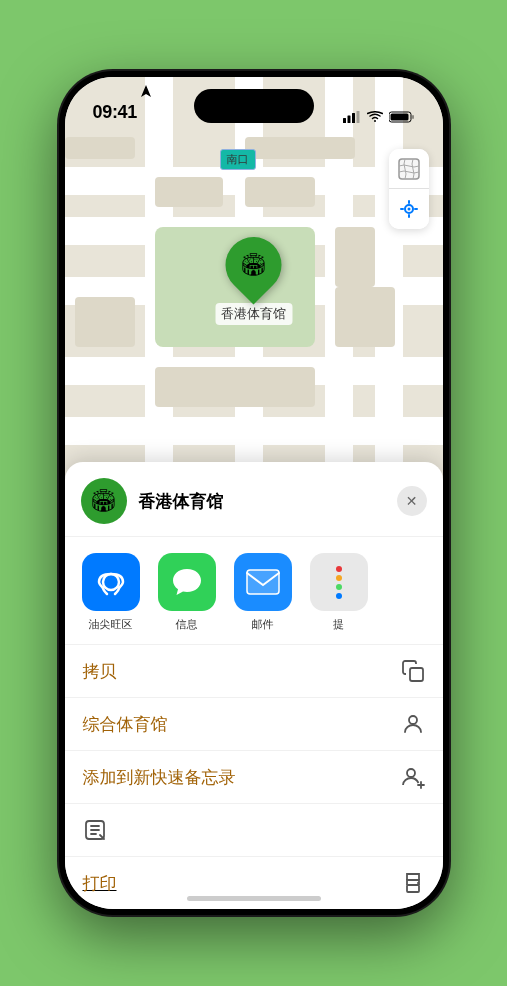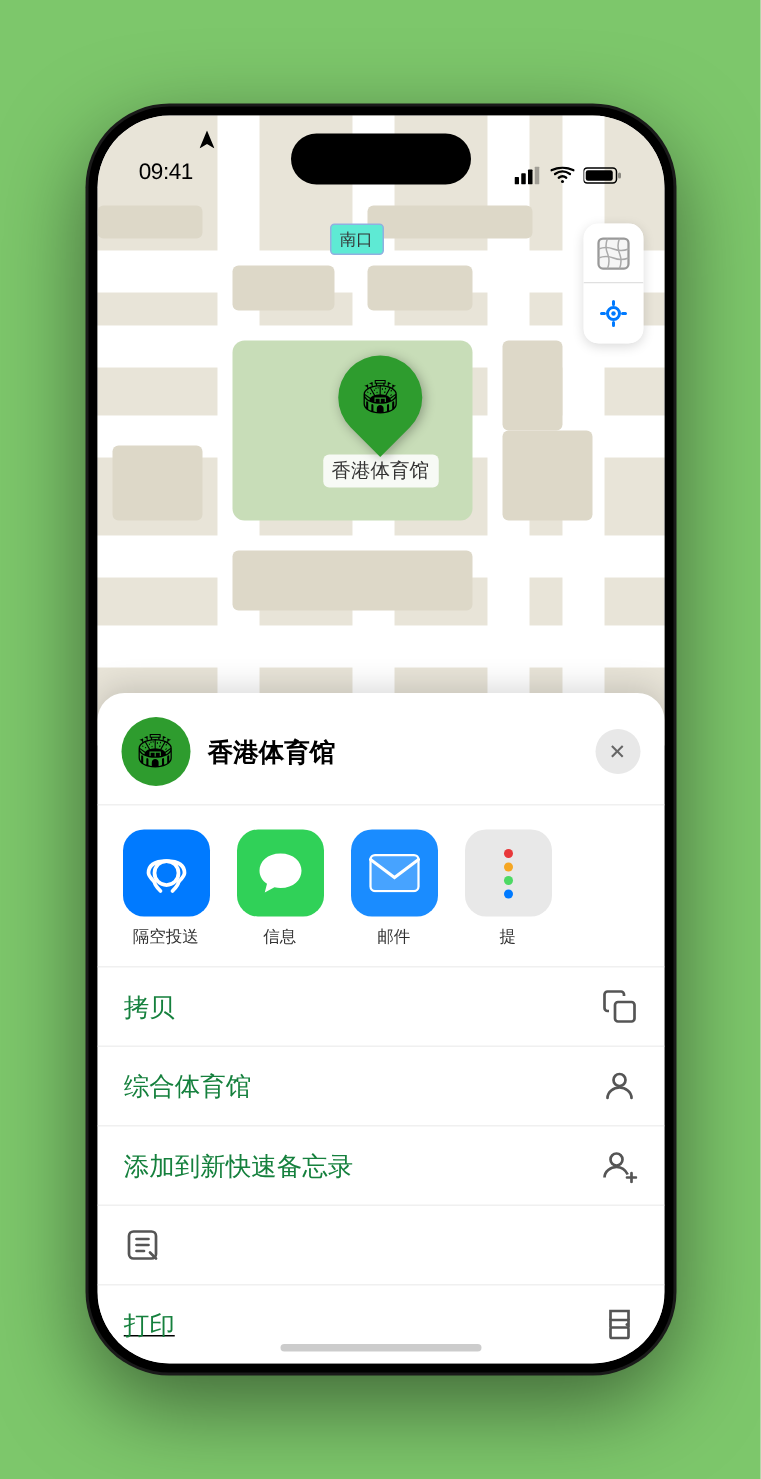--- a/index.html
+++ b/index.html
@@ -45,22 +45,22 @@
       position: absolute;
       top: 0; left: 0; right: 0;
       height: 54px;
       display: flex;
       align-items: flex-end;
       padding: 0 28px 8px;
       justify-content: space-between;
       z-index: 50;
     }
     .status-time {
-      font-size: 15px;
-      font-weight: 400;
+      font-size: 18px;
+      font-weight: 700;
       color: #000;
       letter-spacing: -0.3px;
       margin-top: 44px;
     }
     .status-icons {
       display: flex;
       align-items: center;
       gap: 6px;
     }
     .status-icons svg {
@@ -127,21 +127,21 @@
       font-weight: 500;
       background: rgba(255,255,255,0.85);
       padding: 2px 6px;
       border-radius: 4px;
     }
     
     .map-label {
       position: absolute;
       top: 72px;
       left: 155px;
-      background: #5eead4;
+      background: #14b8a6;
       border: 1px solid #90b0e0;
       padding: 2px 6px;
       border-radius: 3px;
       font-size: 11px;
       color: #333;
       font-weight: 500;
     }
     
     .map-controls {
       position: absolute;
@@ -263,21 +263,21 @@
       display: flex;
       align-items: center;
       justify-content: space-between;
       padding: 14px 18px;
       border-bottom: 1px solid #f0f0f0;
       cursor: pointer;
     }
     .menu-item:last-child { border-bottom: none; }
     .menu-item-label {
       font-size: 17px;
-      color: #15803d;
+      color: #a16207;
     }
     
     .home-indicator {
       position: absolute;
       bottom: 8px;
       left: 50%;
       transform: translateX(-50%);
       width: 134px;
       height: 5px;
       background: #000;
@@ -403,21 +403,21 @@
 
         <div class="share-item">
           <div class="share-icon-wrap airdrop">
             <svg width="32" height="32" viewBox="0 0 32 32" fill="none">
               <circle cx="16" cy="16" r="8" stroke="white" stroke-width="2.5" fill="none"></circle>
               <path d="M8 22 Q4 18 4 16 Q4 8 16 8 Q28 8 28 16 Q28 18 24 22" stroke="white" stroke-width="2.5" fill="none" stroke-linecap="round"></path>
               <path d="M12 28 Q8 24 8 22" stroke="white" stroke-width="2.5" fill="none" stroke-linecap="round"></path>
               <path d="M20 28 Q24 24 24 22" stroke="white" stroke-width="2.5" fill="none" stroke-linecap="round"></path>
             </svg>
           </div>
-          <span class="share-label">隔空投送</span>
+          <span class="share-label">油尖旺区</span>
         </div>
 
         <div class="share-item">
           <div class="share-icon-wrap messages">
             <svg width="32" height="30" viewBox="0 0 32 30" fill="white">
               <path d="M16 2 C7.2 2 2 7.5 2 13.5 C2 17 3.8 20.1 7 22.2 L5.5 28 L12 24.5 C13.3 24.8 14.6 25 16 25 C24.8 25 30 19.5 30 13.5 C30 7.5 24.8 2 16 2 Z"></path>
             </svg>
           </div>
           <span class="share-label">信息</span>
         </div>

